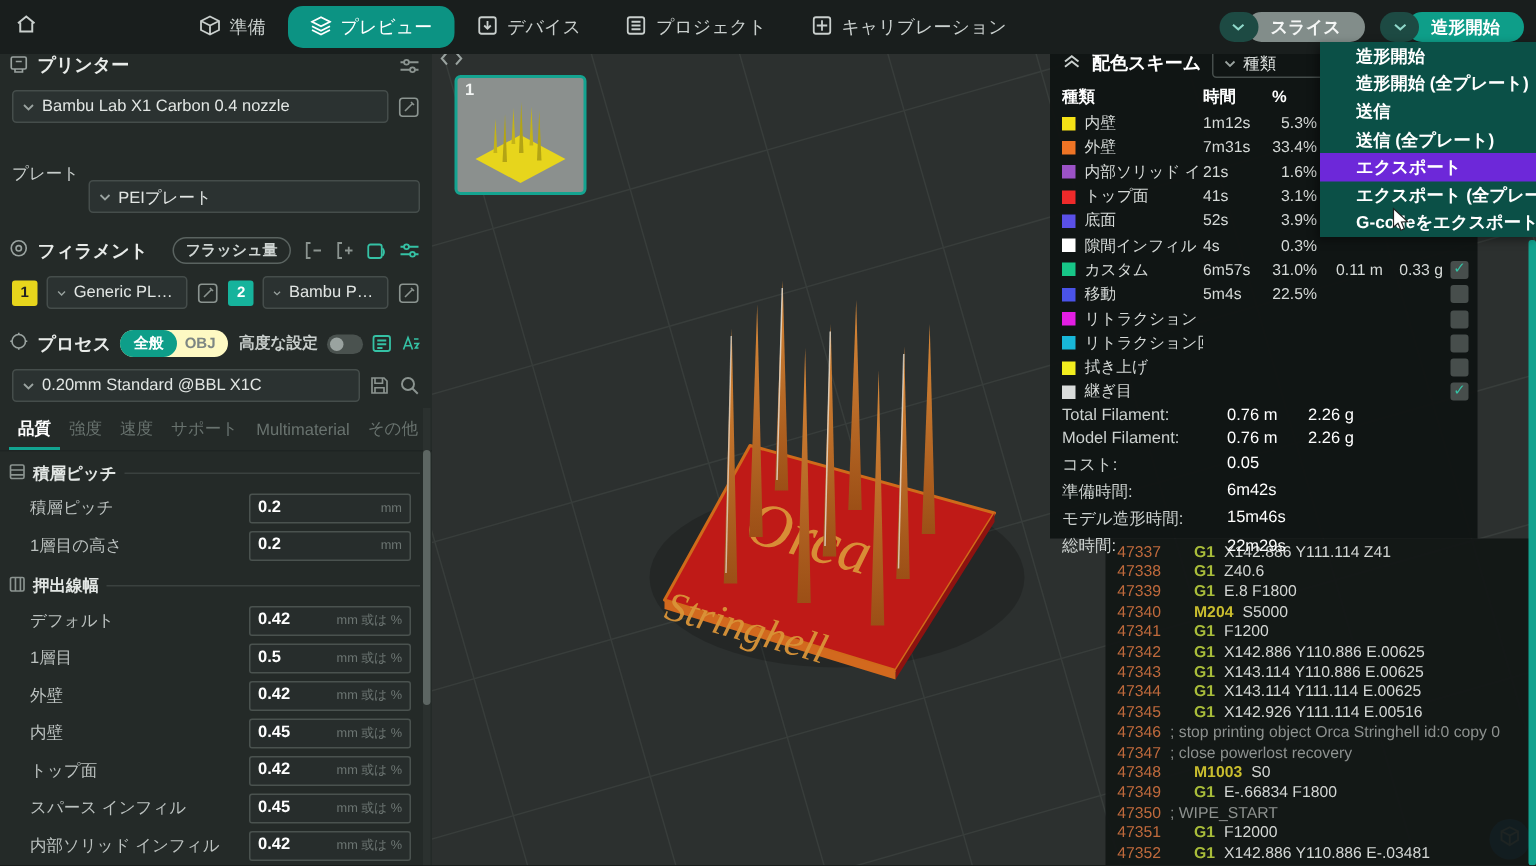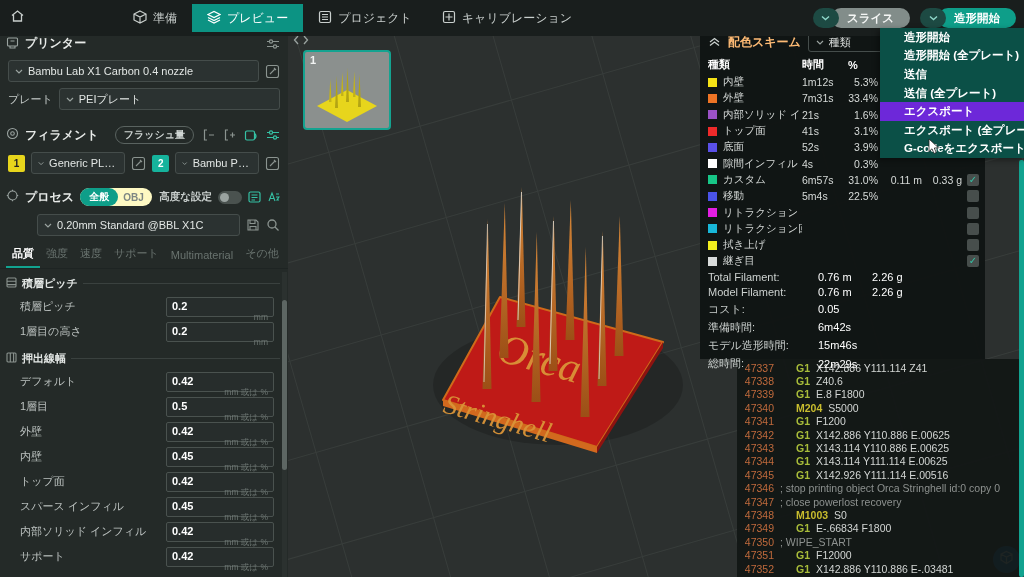--- a/index.html
+++ b/index.html
@@ -5,21 +5,21 @@
   * { margin:0; padding:0; box-sizing:border-box; }
   html,body { background:#101413; }
   body { font-family:"Liberation Sans","DejaVu Sans",sans-serif; }
   .app { position:relative; width:1024px; height:577px; background:#1a1f1e; overflow:hidden; }
 
   
   .topbar { position:absolute; top:0; left:0; right:0; height:36px; background:#191e1d; display:flex; align-items:center; color:#c9cfcd; z-index:20; }
   .home { width:34px; display:flex; justify-content:center; align-items:center; }
   .nav-spacer { width:84px; }
   .nav-item { height:28px; display:flex; align-items:center; gap:6px; padding:0 15px; font-size:12px; color:#c9cfcd; cursor:default; white-space:nowrap; }
-  .nav-item.active { background:#0c9383; color:#fff; }
+  .nav-item.active { background:#0c9383; color:#fff;border-radius:10px; }
   .nav-item svg { flex:0 0 auto; }
   .top-right { margin-left:auto; display:flex; align-items:center; gap:10px; padding-right:8px; }
   .split { display:flex; align-items:center;text-align:center; }
   .split .chev { width:26px; height:20px; border-radius:10px; display:flex; align-items:center; justify-content:center; background:#1d4a43; color:#8fd8ca; margin-right:-8px; z-index:1; }
   .split .lbl { height:20px; border-radius:10px; padding:0 16px; display:flex; align-items:center; font-size:11.5px; font-weight:bold; }
   .lbl.gray { background:#828d8a; color:#f4f6f5; }
   .lbl.teal { background:#0e9e89; color:#fff; }
 
   
   .sidebar { position:absolute; top:28px; left:0; bottom:0; width:288px; background:#242a28; border-right:1px solid #15191 8; z-index:5; }
@@ -38,37 +38,37 @@
   .adv { font-size:10.5px; color:#c7cdcb; margin-left:auto; }
   .toggle { width:24px; height:13px; border-radius:7px; background:#4a524f; position:relative; }
   .toggle::after { content:""; position:absolute; left:2px; top:2px; width:9px; height:9px; border-radius:50%; background:#9aa3a0; }
   .tabs { display:flex; align-items:flex-end; padding:2px 6px 0; border-bottom:1px solid #1e2423; }
   .tab { font-size:11px; color:#69736f; padding:5px 6px; border-bottom:2px solid transparent; white-space:nowrap; }
   .tab.active { color:#fff; font-weight:bold; border-bottom-color:#12a390; }
   .p-sec { display:flex; align-items:center; gap:5px; padding:7px 8px 3px 6px; font-size:11px; font-weight:bold; color:#e2e6e4; }
   .p-sec::after { content:""; flex:1; height:1px; background:#3a413f; }
   .param { display:flex; align-items:center; padding:2.5px 14px 2.5px 20px; font-size:11px; color:#bcc2c0; }
   .param .pl { flex:1; white-space:nowrap; overflow:hidden; }
-  .vbox { width:108px; display:flex; align-items:baseline; background:#272d2c; border:1px solid #4a524f; border-radius:2px; height:20px; padding:2px 5px 0;flex-direction:column; }
+  .vbox { width:108px; display:flex; align-items:baseline; background:#272d2c; border:1px solid #4a524f; border-radius:2px; height:20px; padding:2px 5px 0; }
   .vbox .v { color:#fff; font-weight:bold; font-size:11px; }
   .vbox .u { margin-left:auto; color:#6d7673; font-size:8.5px; white-space:nowrap; }
   .sb-track { position:absolute; right:1px; top:244px; bottom:0; width:5px; background:#2b312f; }
   .sb-thumb { position:absolute; right:1px; top:272px; height:170px; width:5px; background:#5d6663; border-radius:3px; }
 
   
   .viewport { position:absolute; top:28px; left:288px; right:0; bottom:0; background:#2c302f; overflow:hidden; }
   .collapse { position:absolute; left:5px; top:3px; color:#9aa3a0; }
   .thumb { position:absolute; left:15px; top:22px; width:88px; height:80px; background:#8b908e; border:2px solid #14a390; border-radius:4px; }
   .thumb .n { position:absolute; left:5px; top:2px; color:#f2f4f3; font-size:11px; font-weight:bold; }
   .assist { position:absolute; right:4px; bottom:4px; width:27px; height:27px; border-radius:50%; background:#1f8ac9; display:flex; align-items:center; justify-content:center; }
 
   
   .legend { position:absolute; left:700px; top:28px; width:285px; height:331px; background:rgba(16,20,19,.96); z-index:10; color:#d6dad8; }
   .lg-head { display:flex; align-items:center; gap:7px; padding:4px 8px 3px; }
-  .lg-title { font-size:12px; font-weight:bold; color:#fdba74; white-space:nowrap; }
+  .lg-title { font-size:12px; font-weight:bold; color:#ffffff; white-space:nowrap; }
   .lg-dd { display:flex; align-items:center; gap:5px; border:1px solid #454d4b; background:#20262 5; border-radius:3px; height:20px; padding:0 7px; font-size:11px; color:#e2e6e4; width:104px; }
   .lg-cols { display:flex; align-items:center; padding:2px 6px 2px 8px; font-size:11px; font-weight:bold; color:#fff; }
   .lg-row { display:flex; align-items:center; height:16.3px; padding:0 6px 0 8px; font-size:10.5px; }
   .c-label { flex:1; display:flex; align-items:center; gap:6px; min-width:0; white-space:nowrap; overflow:hidden; }
   .swatch { width:9px; height:9px; flex:0 0 auto; }
   .c-time { width:42px; flex:0 0 auto; }
   .c-pct { width:34px; flex:0 0 auto; text-align:right; }
   .c-len { width:44px; flex:0 0 auto; text-align:right; }
   .c-wt { width:40px; flex:0 0 auto; text-align:right; }
   .c-cb { width:17px; flex:0 0 auto; display:flex; justify-content:flex-end; }
@@ -116,20 +116,27 @@
     </div>
     <div class="nav-item active">
       <span><svg width="14" height="14" viewBox="0 0 14 14" fill="none" stroke="currentColor" stroke-width="1.2">
             <path d="M1 4.5 L7 1.5 L13 4.5 L7 7.5 Z M1 7.5 L7 10.5 L13 7.5 M1 10 L7 13 L13 10"></path>
           </svg></span>
       <span>プレビュー</span>
     </div>
     <div class="nav-item">
       <span><svg width="14" height="14" viewBox="0 0 14 14" fill="none" stroke="currentColor" stroke-width="1.2">
             <rect x="1.5" y="1.5" width="11" height="11" rx="1.5"></rect>
+            <path d="M7 4 V9 M4.8 7 L7 9.2 L9.2 7"></path>
+          </svg></span>
+      <span>デバイス</span>
+    </div>
+    <div class="nav-item">
+      <span><svg width="14" height="14" viewBox="0 0 14 14" fill="none" stroke="currentColor" stroke-width="1.2">
+            <rect x="1.5" y="1.5" width="11" height="11" rx="1.5"></rect>
             <path d="M4 4.5 H10 M4 7 H10 M4 9.5 H10"></path>
           </svg></span>
       <span>プロジェクト</span>
     </div>
     <div class="nav-item">
       <span><svg width="14" height="14" viewBox="0 0 14 14" fill="none" stroke="currentColor" stroke-width="1.2">
             <rect x="1.5" y="1.5" width="11" height="11" rx="1.5"></rect>
             <path d="M7 3.5 V10.5 M3.5 7 H10.5"></path>
           </svg></span>
       <span>キャリブレーション</span>
@@ -181,21 +188,21 @@
       </div>
       <span class="icon-btn">
           <svg width="15" height="15" viewBox="0 0 15 15" fill="none" stroke="currentColor" stroke-width="1.1">
             <rect x="1.5" y="1.5" width="12" height="12" rx="2"></rect>
             <path d="M5 10 L10 5 M9 4 L11 6"></path>
           </svg>
         </span>
     </div>
     <div class="row">
       <span class="plate-label">プレート</span>
-      <div class="dd" style="flex:1;">
+      <div class="dd" style="flex:1;margin-top:32px;">
         <svg width="8" height="5" viewBox="0 0 8 5" fill="none" stroke="#9aa3a0" stroke-width="1.2">
             <path d="M1 1 L4 4 L7 1"></path>
           </svg>
         <span class="txt">PEIプレート</span>
       </div>
     </div>
 
     <div class="sec-h" style="margin-top:6px;">
       <span><svg width="13" height="13" viewBox="0 0 13 13" fill="none" stroke="#9aa3a0" stroke-width="1.1">
             <circle cx="6.5" cy="6.5" r="5"></circle>
@@ -276,21 +283,21 @@
             <path d="M3.5 4 H9.5 M3.5 6.5 H9.5 M3.5 9 H7"></path>
           </svg>
         </span>
       <span class="icon-btn" style="color:#35c2a5;">
           <svg width="13" height="12" viewBox="0 0 13 12" fill="none" stroke="currentColor" stroke-width="1.1">
             <path d="M2 10 L5 2 L8 10 M3 7.5 H7 M9 3 H12 M9 6 H12 L10 9 H12"></path>
           </svg>
         </span>
     </div>
     <div class="row">
-      <div class="dd" style="flex:1;margin-left:29px;">
+      <div class="dd" style="flex:1;">
         <svg width="8" height="5" viewBox="0 0 8 5" fill="none" stroke="#9aa3a0" stroke-width="1.2">
             <path d="M1 1 L4 4 L7 1"></path>
           </svg>
         <span class="txt">0.20mm Standard @BBL X1C</span>
       </div>
       <span class="icon-btn">
           <svg width="14" height="14" viewBox="0 0 14 14" fill="none" stroke="currentColor" stroke-width="1.1">
             <path d="M2 2 H10 L12 4 V12 H2 Z M4 2 V5.5 H9 V2 M4 12 V8.5 H10 V12"></path>
           </svg>
         </span>

